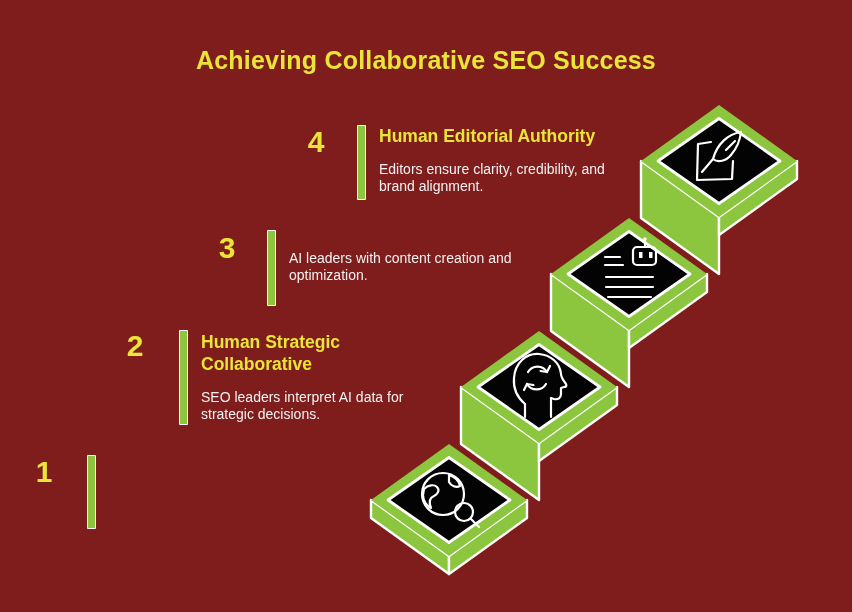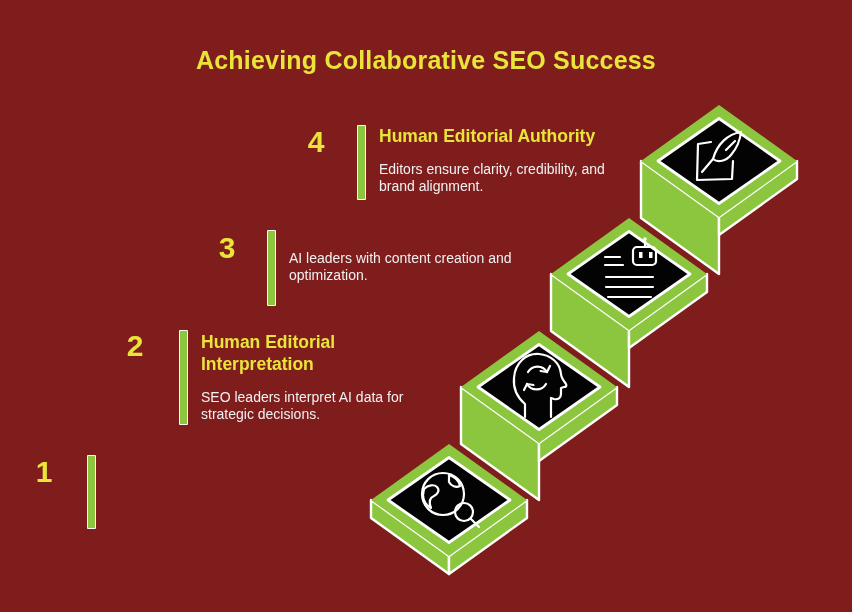--- a/index.html
+++ b/index.html
@@ -123,21 +123,21 @@
     <div class="bar bar-3"></div>
     <div class="txt txt-3">
       <p class="item-desc">AI leaders with content creation and optimization.</p>
     </div>
   </div>
 
   <div class="item">
     <div class="num num-2">2</div>
     <div class="bar bar-2"></div>
     <div class="txt txt-2">
-      <p class="item-title">Human Editorial Interpretation</p>
+      <p class="item-title">Human Strategic Collaborative</p>
       <p class="item-desc">SEO leaders interpret AI data for strategic decisions.</p>
     </div>
   </div>
 
   <div class="item">
     <div class="num num-1">1</div>
     <div class="bar bar-1"></div>
     <div class="txt txt-1">
     </div>
   </div>

